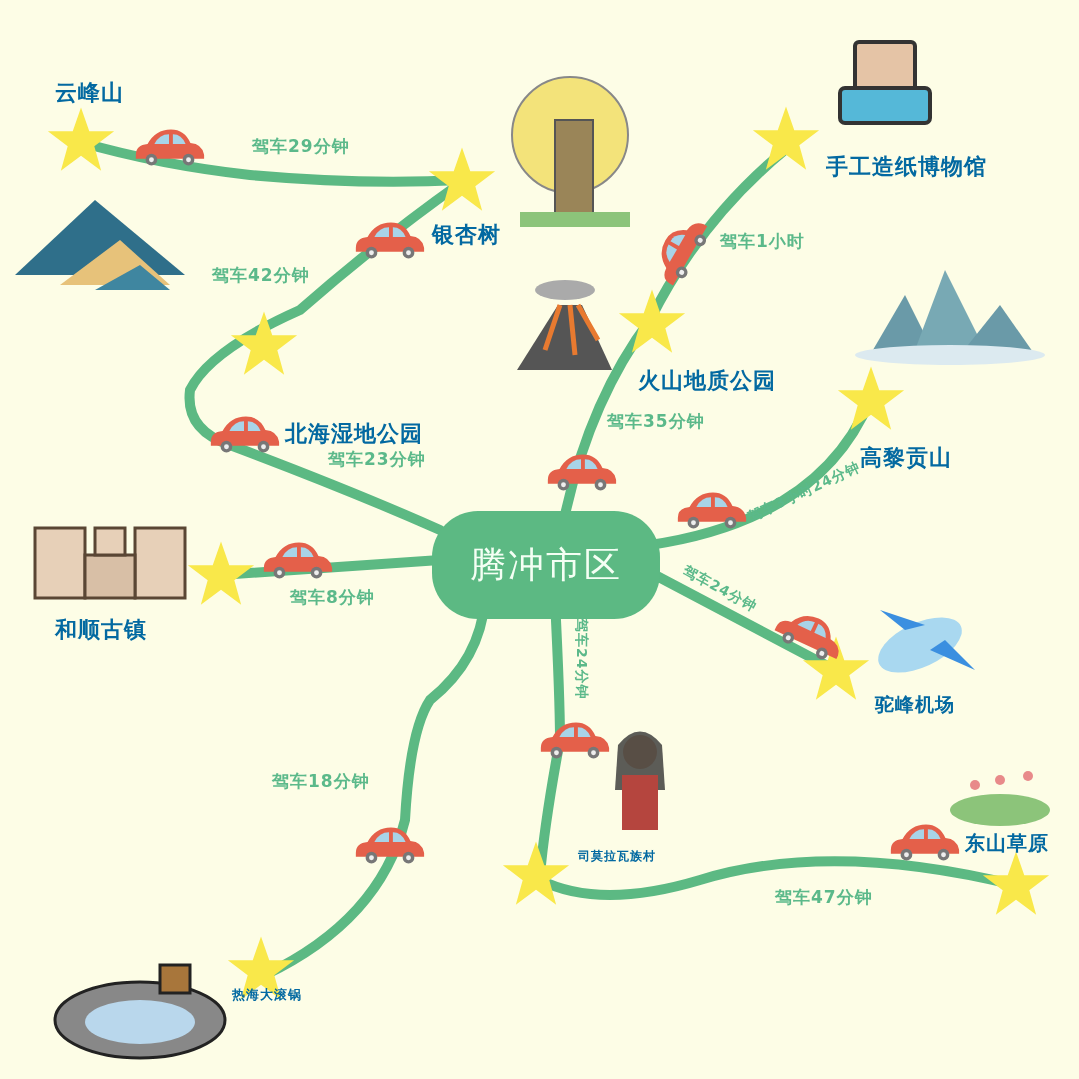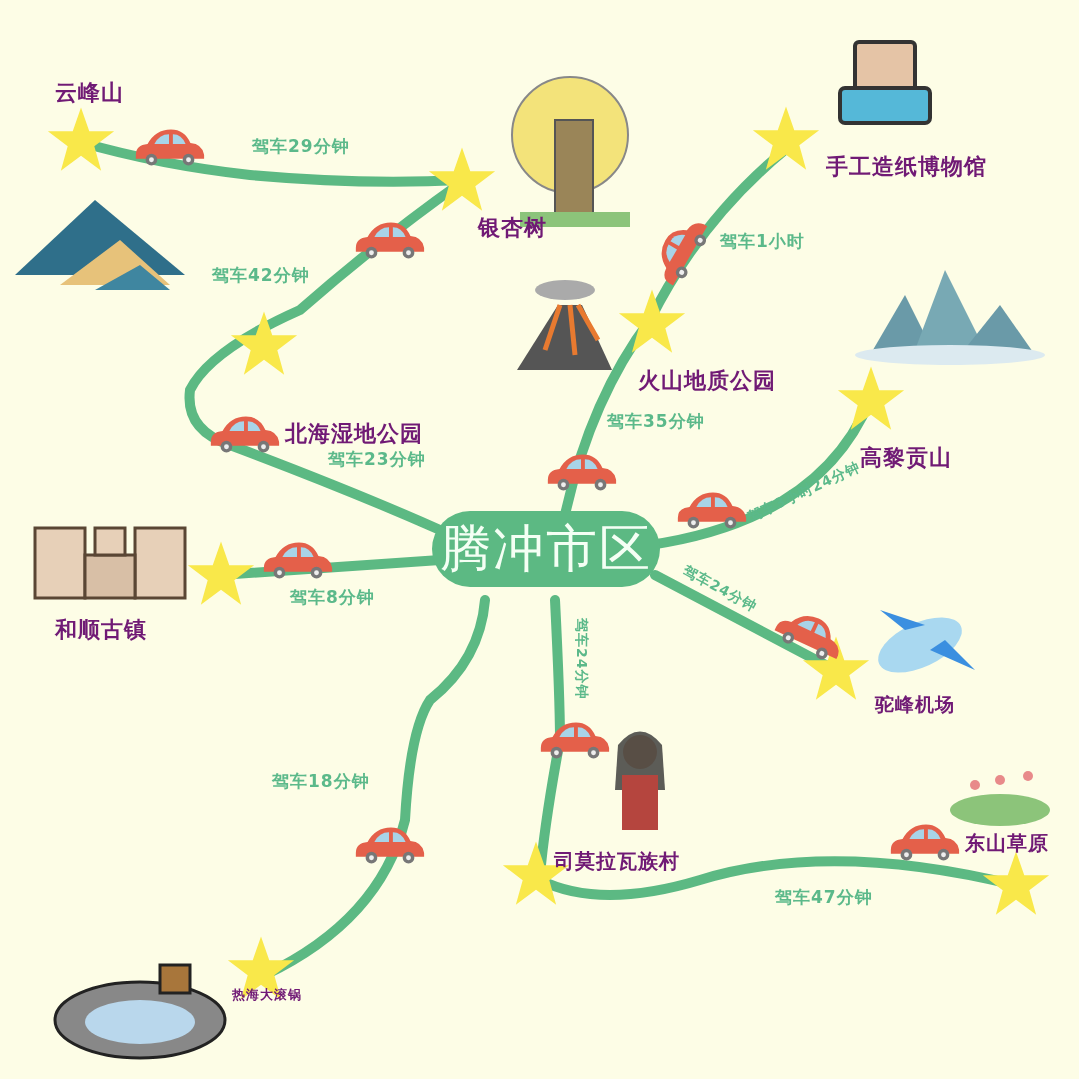--- a/index.html
+++ b/index.html
@@ -1,20 +1,20 @@
 <!DOCTYPE html>
 <html><head>
 <meta charset="utf-8">
 <style>
   html,body{margin:0;padding:0;}
   body{width:1079px;height:1079px;background:#fdfde6;position:relative;overflow:hidden;font-family:"DejaVu Sans","Liberation Sans",sans-serif;}
   #map{position:absolute;left:0;top:0;width:1079px;height:1079px;}
-  .label{position:absolute;font-weight:bold;color:#701a75;font-size:22px;white-space:nowrap;letter-spacing:1px;}
+  .label{position:absolute;font-weight:bold;color:#0369a1;font-size:22px;white-space:nowrap;letter-spacing:1px;}
   .time{position:absolute;color:#5bb98a;font-weight:bold;font-size:17px;white-space:nowrap;letter-spacing:1px;}
-  .center{position:absolute;left:432px;top:511px;width:228px;height:76px;border-radius:46px;background:#5cb983;color:#f4fff4;font-size:51px;display:flex;align-items:center;justify-content:center;letter-spacing:2px;}
+  .center{position:absolute;left:432px;top:511px;width:228px;height:108px;border-radius:46px;background:#5cb983;color:#f4fff4;font-size:36px;display:flex;align-items:center;justify-content:center;letter-spacing:2px;}
 </style>
 </head>
 <body>
 
 <svg id="map" viewBox="0 0 1079 1079">
   <defs>
     <symbol id="star" viewBox="-50 -50 100 100">
       <polygon points="0,-48 11.5,-15 46,-15 18.5,6 28,40 0,19 -28,40 -18.5,6 -46,-15 -11.5,-15" fill="#f9e84a"></polygon>
     </symbol>
     <symbol id="car" viewBox="0 0 80 45">
@@ -121,29 +121,29 @@
     <use href="#car" x="770" y="612" width="78" height="45" transform="rotate(25 810 635)"></use>
     <use href="#car" x="535" y="718" width="78" height="45"></use>
     <use href="#car" x="350" y="823" width="78" height="45"></use>
     <use href="#car" x="885" y="820" width="78" height="45"></use>
   </g>
 </svg>
 
 <div class="center">腾冲市区</div>
 
 <div class="label" style="left:55px;top:78px;">云峰山</div>
-<div class="label" style="left:432px;top:213px;margin-left:46px;">银杏树</div>
+<div class="label" style="left:432px;top:220px;">银杏树</div>
 <div class="label" style="left:826px;top:152px;">手工造纸博物馆</div>
 <div class="label" style="left:638px;top:366px;">火山地质公园</div>
 <div class="label" style="left:285px;top:400px;margin-top:19px;">北海湿地公园</div>
 <div class="label" style="left:860px;top:443px;">高黎贡山</div>
 <div class="label" style="left:55px;top:615px;">和顺古镇</div>
 <div class="label" style="left:875px;top:692px;font-size:19px;">驼峰机场</div>
 <div class="label" style="left:232px;top:986px;font-size:13px;">热海大滚锅</div>
-<div class="label" style="left:554px;top:848px;font-size:20px;font-family:Liberation Serif, serif;">司莫拉瓦族村</div>
+<div class="label" style="left:578px;top:848px;font-size:12px;font-family:Liberation Serif, serif;">司莫拉瓦族村</div>
 <div class="label" style="left:965px;top:830px;font-size:20px;">东山草原</div>
 
 <div class="time" style="left:252px;top:135px;">驾车29分钟</div>
 <div class="time" style="left:212px;top:264px;">驾车42分钟</div>
 <div class="time" style="left:720px;top:230px;">驾车1小时</div>
 <div class="time" style="left:607px;top:410px;">驾车35分钟</div>
 <div class="time" style="left:328px;top:448px;">驾车23分钟</div>
 <div class="time" style="left:745px;top:510px;font-size:14px;transform:rotate(-25deg);transform-origin:left top;">驾车3小时24分钟</div>
 <div class="time" style="left:290px;top:586px;">驾车8分钟</div>
 <div class="time" style="left:688px;top:562px;font-size:14px;transform:rotate(28deg);transform-origin:left top;">驾车24分钟</div>

